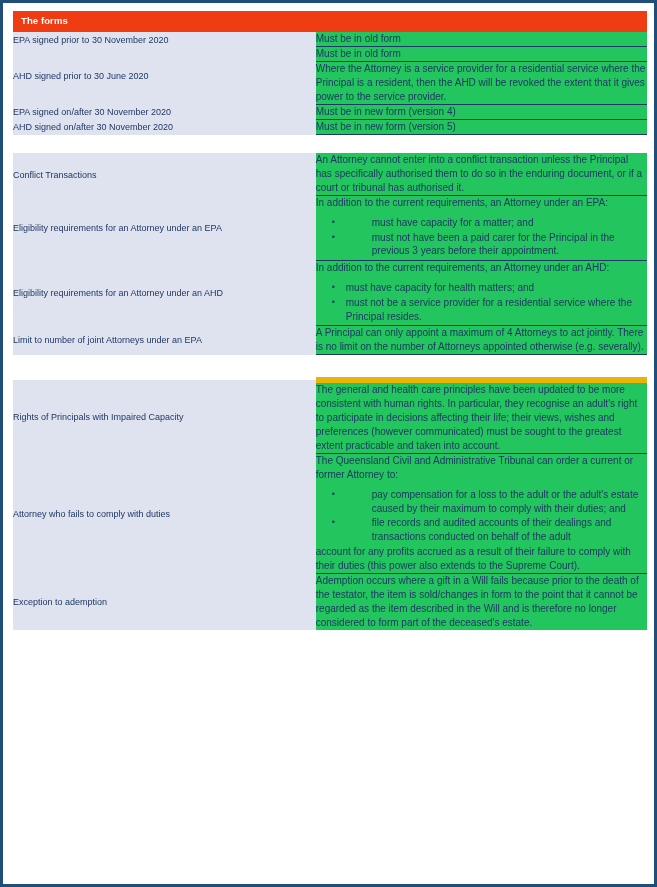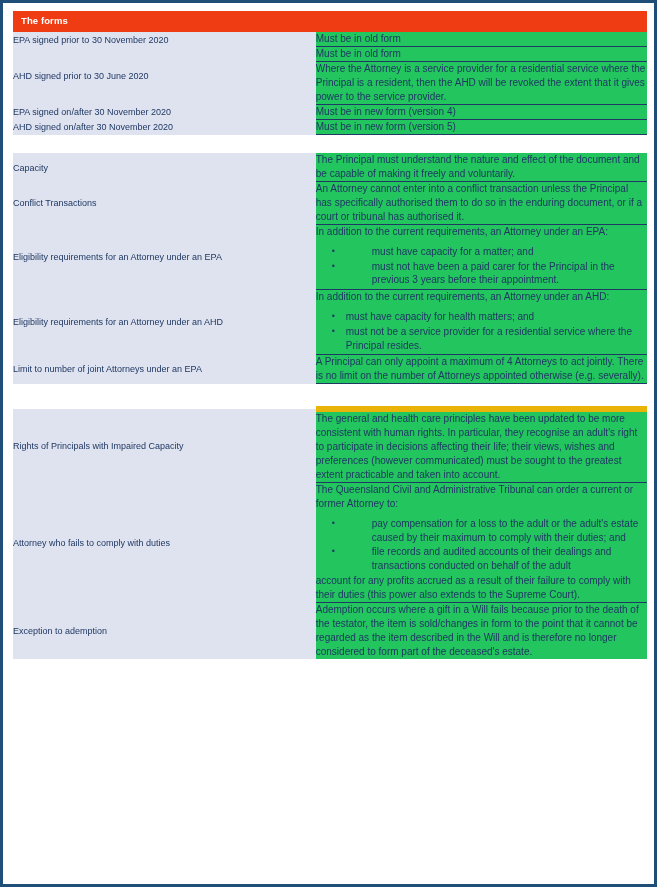--- a/index.html
+++ b/index.html
@@ -135,24 +135,20 @@
         <td class="value">Must be in new form (version 5)</td>
       </tr>
     </tbody>
       </table>
   </div>
 
   <div class="section">
     <table class="grid">
 
       <tbody>
-          <tr>
-        <td class="label">Capacity</td>
-        <td class="value">The Principal must understand the nature and effect of the document and be capable of making it freely and voluntarily.</td>
-      </tr>
 
       <tr>
         <td class="label">Conflict Transactions</td>
         <td class="value">An Attorney cannot enter into a conflict transaction unless the Principal has specifically authorised them to do so in the enduring document, or if a court or tribunal has authorised it.</td>
       </tr>
 
       <tr>
         <td class="label">Eligibility requirements for an Attorney under an EPA</td>
         <td class="value">
           <p>In addition to the current requirements, an Attorney under an EPA:</p>

